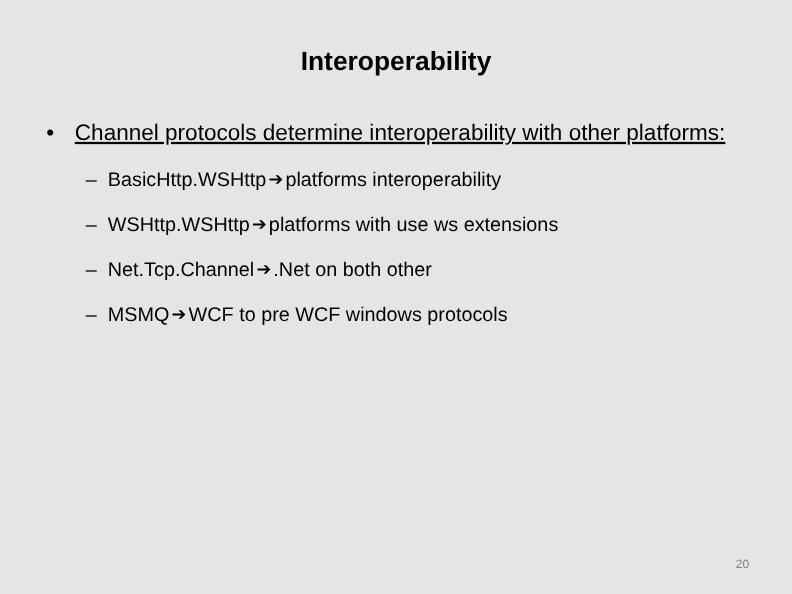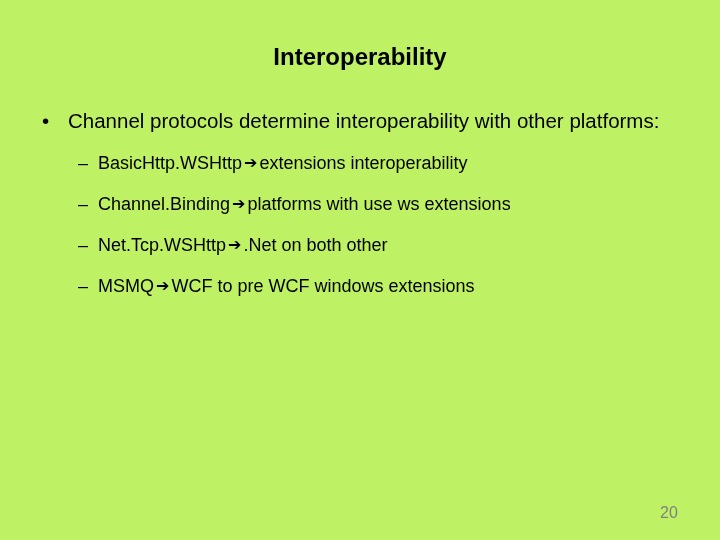--- a/index.html
+++ b/index.html
@@ -7,21 +7,21 @@
     padding: 0;
     background: #ffffff;
   }
   body {
     font-family: "Liberation Sans", sans-serif;
   }
   #slide {
     position: relative;
     width: 720px;
     height: 540px;
-    background: #bef264;
+    background: #e5e5e5;
     overflow: hidden;
   }
   #slide-title {
     position: absolute;
     left: 0;
     top: 42px;
     width: 720px;
     text-align: center;
     font-size: 24px;
     font-weight: bold;
@@ -44,20 +44,21 @@
   }
   .lvl1 .marker {
     position: absolute;
     left: 6px;
     top: 0;
     font-size: 20.5px;
     line-height: 30px;
   }
   .lvl1 .txt {
     display: block;
+    text-decoration: underline;
   }
   .sub-list {
     margin-top: 13px;
   }
   .lvl2 {
     position: relative;
     padding-left: 62px;
     font-size: 18px;
     line-height: 28px;
     color: #000000;
@@ -77,21 +78,22 @@
     font-size: 16px;
     display: inline-block;
     padding: 0 2px;
     transform: translateY(-1px);
   }
   #page-number {
     position: absolute;
     left: 660px;
     top: 506px;
     width: 30px;
-    font-size: 16px;
+    text-align: center;
+    font-size: 11px;
     color: #808080;
     line-height: 14px;
   }
 </style>
 </head>
 <body>
 
 <div id="slide">
 
   <div id="slide-title">Interoperability</div>
@@ -99,33 +101,33 @@
   <div id="body-content">
 
     <div class="lvl1">
       <span class="marker">•</span>
       <span class="txt">Channel protocols determine interoperability with other platforms:</span>
     </div>
 
     <div class="sub-list">
 
       <div class="lvl2">
-        <span class="marker">–</span><span>BasicHttp.WSHttp</span><span class="arrow">➔</span><span>extensions interoperability</span>
+        <span class="marker">–</span><span>BasicHttp.WSHttp</span><span class="arrow">➔</span><span>platforms interoperability</span>
       </div>
 
       <div class="lvl2">
-        <span class="marker">–</span><span>Channel.Binding</span><span class="arrow">➔</span><span>platforms with use ws extensions</span>
+        <span class="marker">–</span><span>WSHttp.WSHttp</span><span class="arrow">➔</span><span>platforms with use ws extensions</span>
       </div>
 
       <div class="lvl2">
-        <span class="marker">–</span><span>Net.Tcp.WSHttp</span><span class="arrow">➔</span><span>.Net on both other</span>
+        <span class="marker">–</span><span>Net.Tcp.Channel</span><span class="arrow">➔</span><span>.Net on both other</span>
       </div>
 
       <div class="lvl2">
-        <span class="marker">–</span><span>MSMQ</span><span class="arrow">➔</span><span>WCF to pre WCF windows extensions</span>
+        <span class="marker">–</span><span>MSMQ</span><span class="arrow">➔</span><span>WCF to pre WCF windows protocols</span>
       </div>
 
     </div>
   </div>
 
   <div id="page-number">20</div>
 
 </div>
 
 </body></html>

